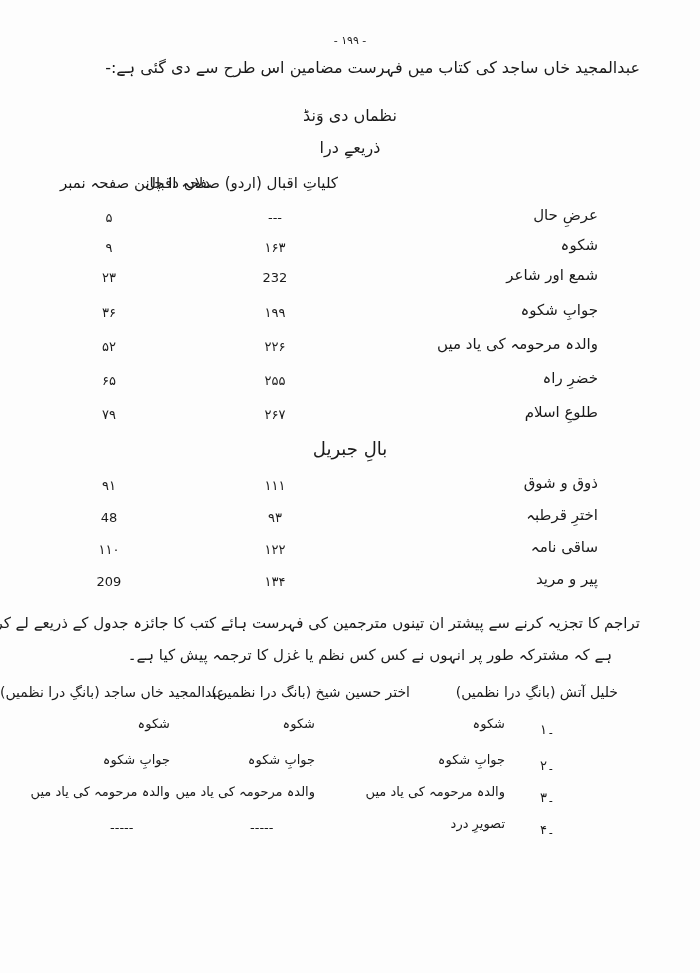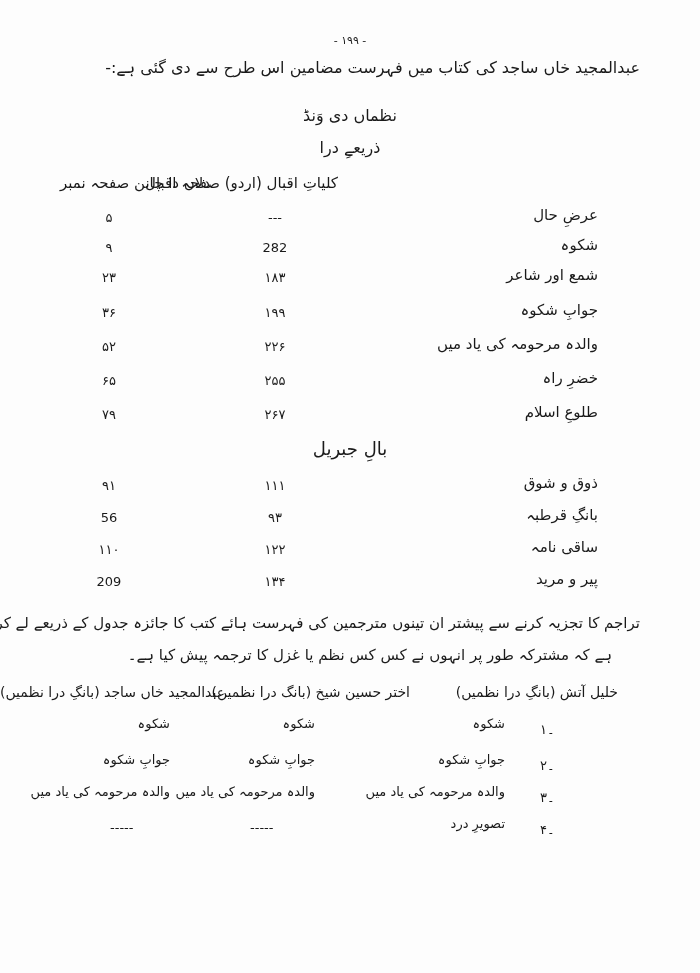--- a/index.html
+++ b/index.html
@@ -35,26 +35,26 @@
   <div class="abs rtl colhead" style="left:60px">دلاں دا چانن صفحہ نمبر</div>
 
   <div>
     <div>
       <div class="abs rtl title-cell" style="top:206px">عرضِ حال</div>
       <div class="abs num-mid" style="top:210px">---</div>
       <div class="abs num-left" style="top:210px">۵</div>
     </div>
     <div>
       <div class="abs rtl title-cell" style="top:236px">شکوہ</div>
-      <div class="abs num-mid" style="top:240px">282</div>
+      <div class="abs num-mid" style="top:240px">۱۶۳</div>
       <div class="abs num-left" style="top:240px">۹</div>
     </div>
     <div>
       <div class="abs rtl title-cell" style="top:266px">شمع اور شاعر</div>
-      <div class="abs num-mid" style="top:270px">۱۸۳</div>
+      <div class="abs num-mid" style="top:270px">232</div>
       <div class="abs num-left" style="top:270px">۲۳</div>
     </div>
     <div>
       <div class="abs rtl title-cell" style="top:301px">جوابِ شکوہ</div>
       <div class="abs num-mid" style="top:305px">۱۹۹</div>
       <div class="abs num-left" style="top:305px">۳۶</div>
     </div>
     <div>
       <div class="abs rtl title-cell" style="top:335px">والدہ مرحومہ کی یاد میں</div>
       <div class="abs num-mid" style="top:339px">۲۲۶</div>
@@ -74,23 +74,23 @@
 
   <div class="abs rtl head-center" style="top:438px;font-size:18px">بالِ جبریل</div>
 
   <div>
     <div>
       <div class="abs rtl title-cell" style="top:474px">ذوق و شوق</div>
       <div class="abs num-mid" style="top:478px">۱۱۱</div>
       <div class="abs num-left" style="top:478px">۹۱</div>
     </div>
     <div>
-      <div class="abs rtl title-cell" style="top:506px">بانگِ قرطبہ</div>
+      <div class="abs rtl title-cell" style="top:506px">اخترِ قرطبہ</div>
       <div class="abs num-mid" style="top:510px">۹۳</div>
-      <div class="abs num-left" style="top:510px">56</div>
+      <div class="abs num-left" style="top:510px">48</div>
     </div>
     <div>
       <div class="abs rtl title-cell" style="top:538px">ساقی نامہ</div>
       <div class="abs num-mid" style="top:542px">۱۲۲</div>
       <div class="abs num-left" style="top:542px">۱۱۰</div>
     </div>
     <div>
       <div class="abs rtl title-cell" style="top:570px">پیر و مرید</div>
       <div class="abs num-mid" style="top:574px">۱۳۴</div>
       <div class="abs num-left" style="top:574px">209</div>

